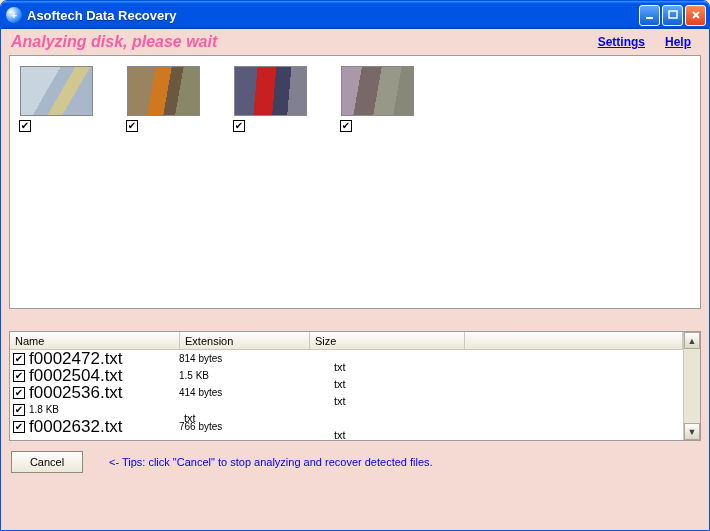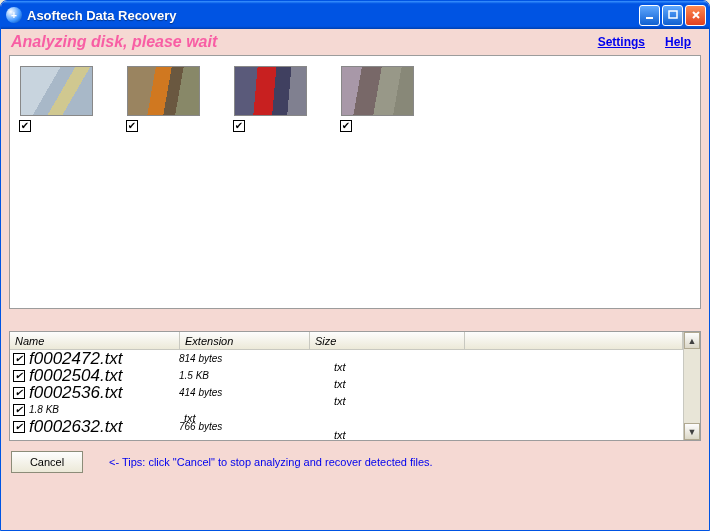--- a/index.html
+++ b/index.html
@@ -112,21 +112,21 @@
     .img2 { background: linear-gradient(100deg,#9a8460 35%,#d07820 35% 55%,#6a5840 55% 70%,#888868 70%); }
     .img3 { background: linear-gradient(95deg,#5a5a7a 30%,#c82020 30% 55%,#404060 55% 75%,#808090 75%); }
     .img4 { background: linear-gradient(100deg,#a898a8 25%,#786868 25% 50%,#989888 50% 75%,#888878 75%); }
     .gap { height: 22px; }
     .list-panel {
       border: 1px solid #9c9c9c;
       background: #fff;
       height: 110px;
       display: flex;
     }
-    .list-inner { flex: 1; display: flex; flex-direction: column; font-style: italic; }
+    .list-inner { flex: 1; display: flex; flex-direction: column; }
     .list-header {
       display: flex;
       height: 18px;
       background: linear-gradient(to bottom,#fdfdfd,#ece9d8);
       border-bottom: 1px solid #c8c8c0;
     }
     .col-h {
       border-right: 1px solid #c8c8c0;
       padding: 2px 5px;
       font-size: 11px;

